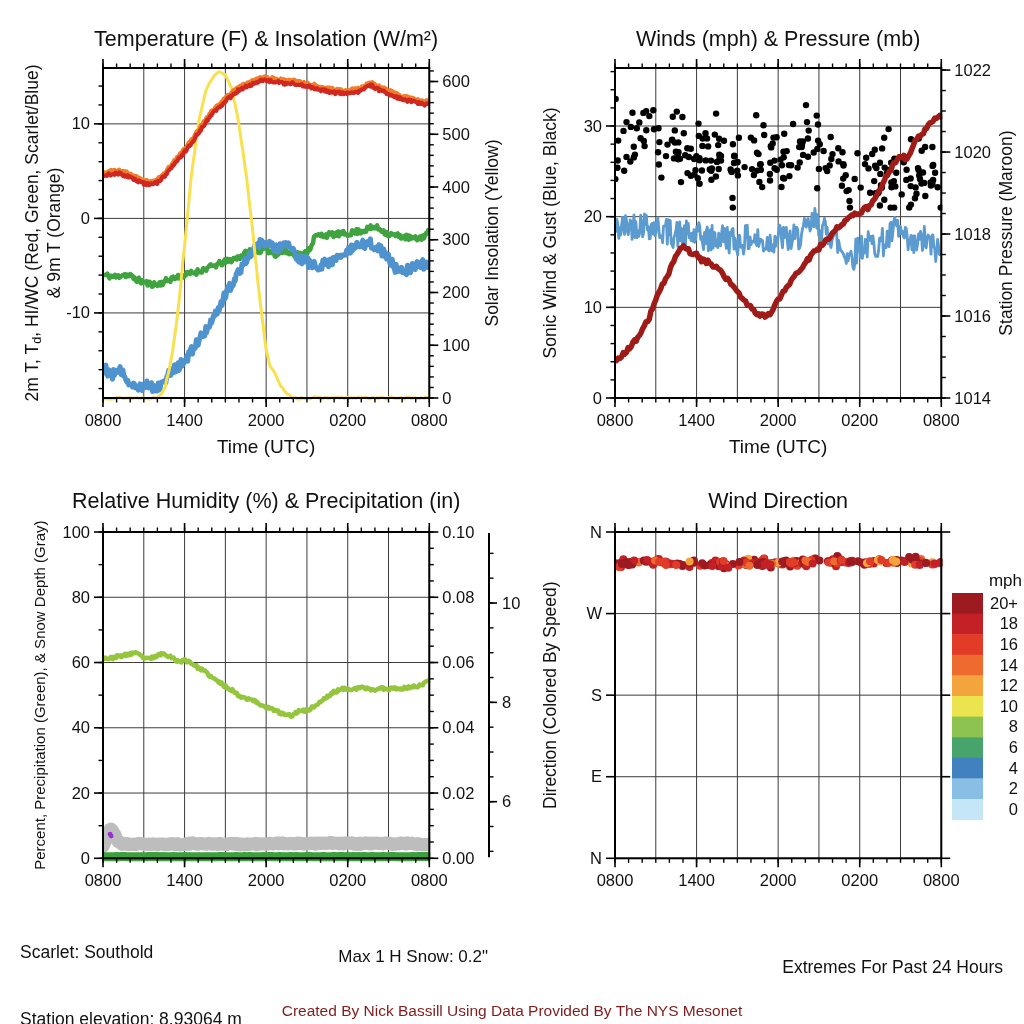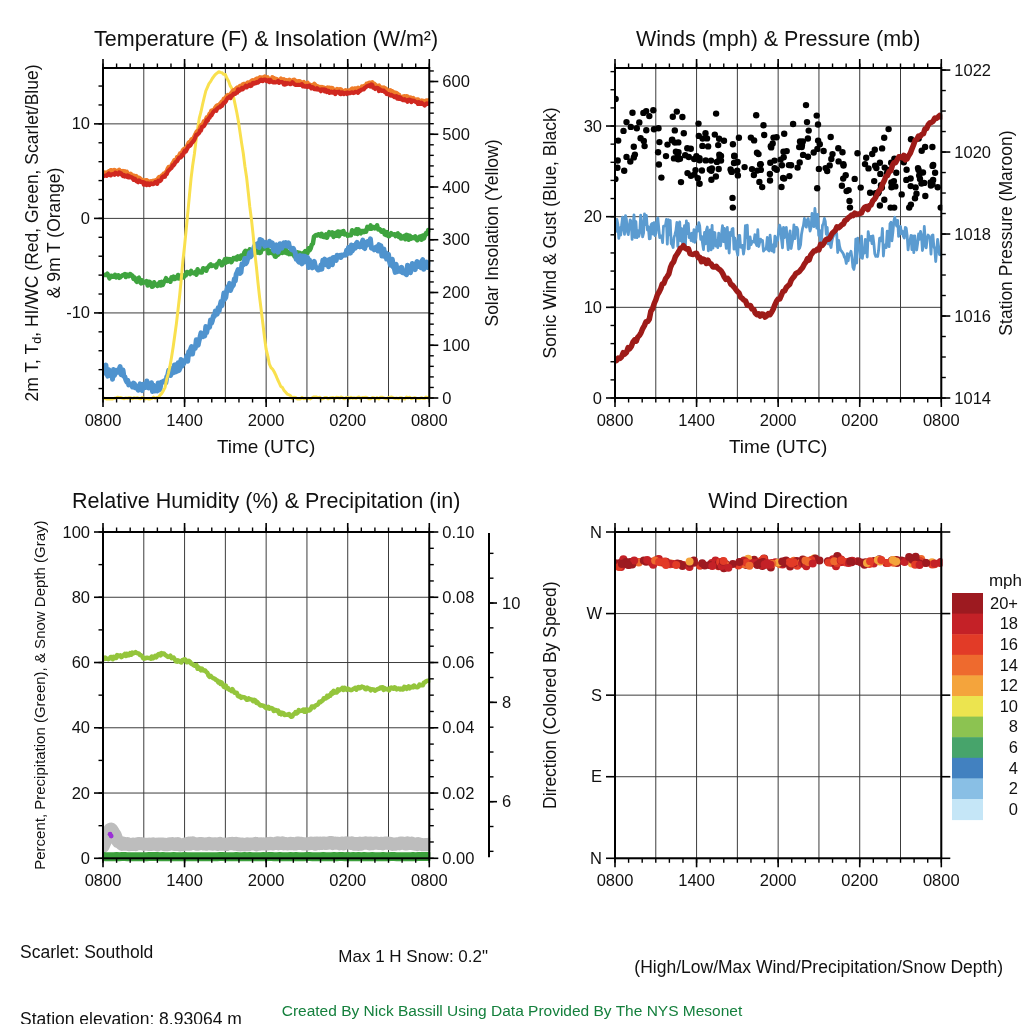--- a/index.html
+++ b/index.html
@@ -1143,19 +1143,20 @@
     
     
   </div>
 
   <div id="snow-note" class="ftr">
     <div>Max 1 H Snow: 0.2"</div>
     <div class="purple" style="color: rgb(164, 40, 224);">*Likely Drifting</div>
   </div>
 
   <div id="extremes" class="ftr">
+    <div>Extremes For Past 24 Hours</div>
     <div>(High/Low/Max Wind/Precipitation/Snow Depth)</div>
     
     
   </div>
 
-  <div id="credit" class="ftr" style="color: #15803d;">Created By Nick Bassill Using Data Provided By The NYS Mesonet</div>
+  <div id="credit" class="ftr" style="color: #7f1d1d;">Created By Nick Bassill Using Data Provided By The NYS Mesonet</div>
 </div>
 
 </body></html>

